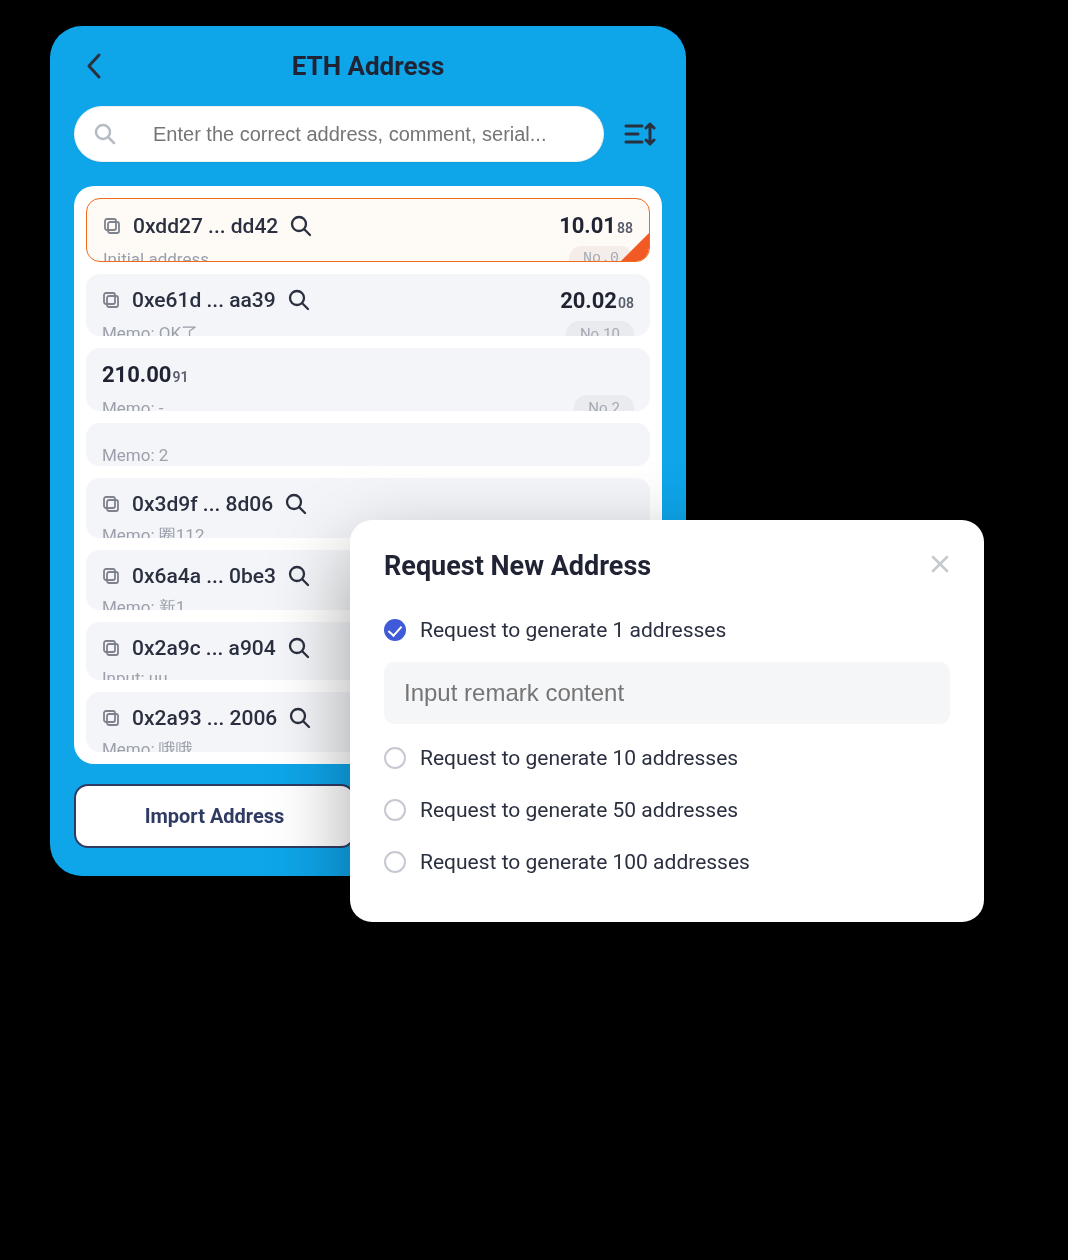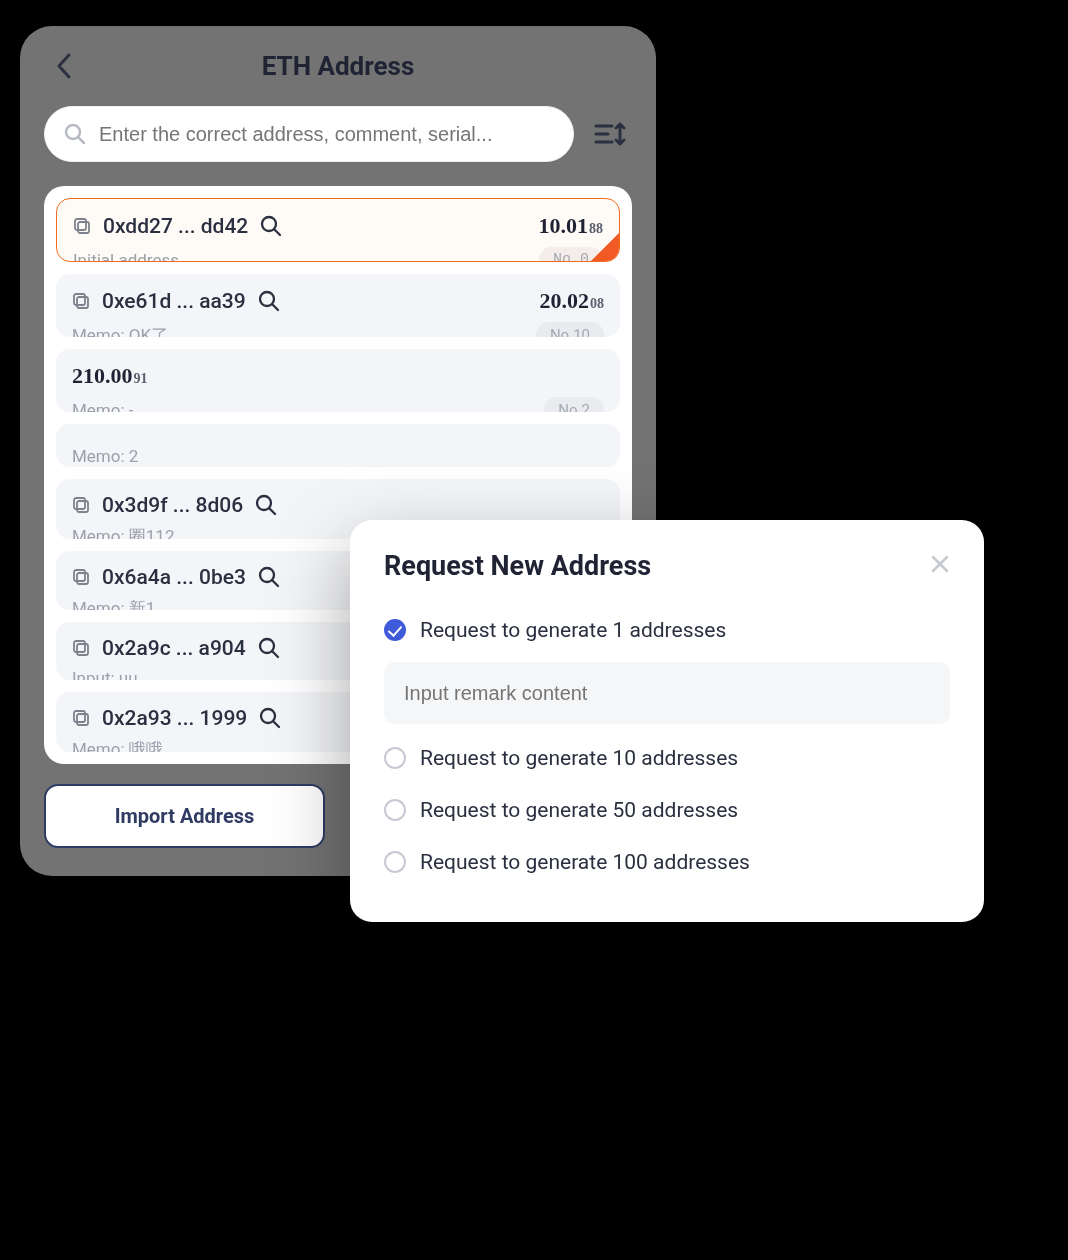--- a/index.html
+++ b/index.html
@@ -5,25 +5,25 @@
   * { box-sizing: border-box; margin: 0; padding: 0; }
   body {
     font-family: -apple-system, BlinkMacSystemFont, "Segoe UI", Roboto, Helvetica, Arial, sans-serif;
     background: #000;
     width: 1068px;
     height: 1260px;
     position: relative;
   }
   .phone {
     position: absolute;
-    left: 20px;
+    left: 50px;
     top: 26px;
     width: 636px;
     height: 850px;
-    background: #737373;
+    background: #0ea5e9;
     border-radius: 32px;
     box-shadow: 0 20px 60px rgba(0,0,0,0.25);
     overflow: hidden;
     display: flex;
     flex-direction: column;
   }
   .header {
     display: flex;
     align-items: center;
     padding: 20px 24px 8px;
@@ -58,20 +58,21 @@
     box-shadow: 0 1px 2px rgba(0,0,0,0.04);
     border: 1px solid #eef0f3;
   }
   .search-box input {
     flex: 1;
     border: none;
     outline: none;
     font-size: 20px;
     color: #9aa0ab;
     background: transparent;
+    margin-left: 24px;
   }
   .sort-btn {
     width: 44px; height: 44px;
     display: flex; align-items: center; justify-content: center;
     cursor: pointer;
   }
   .list-panel {
     margin: 16px 24px 0;
     background: #fff;
     border-radius: 20px;
@@ -108,21 +109,21 @@
     color: #2b3040;
     font-weight: 500;
     flex: 1;
     display: flex; align-items: center; gap: 12px; text-align: right;
   }
   .copy-ic, .mag-ic { display:inline-flex; }
   .amount {
     font-size: 22px;
     color: #1f2333;
     font-weight: 700;
-    display: flex; align-items: baseline; font-family: Liberation Serif, serif;
+    display: flex; align-items: baseline;
   }
   .amount .dec {
     font-size: 14px;
     font-weight: 600;
     color: #5a5f6d;
     margin-left: 1px;
   }
   .row2 {
     display: flex; align-items: center; justify-content: space-between;
     margin-top: 8px;
@@ -214,21 +215,21 @@
   .remark {
     margin: 6px 0 8px;
     background: #f5f6f8;
     border-radius: 10px;
     height: 62px;
     display: flex; align-items: center;
     padding: 0 20px;
   }
   .remark input {
     border: none; outline: none; background: transparent;
-    font-size: 20px; color: #6d28d9;
+    font-size: 24px; color: #6d28d9;
     width: 100%;
   }
 </style>
 </head>
 <body>
 
 <div class="phone">
 
   <div class="header">
     <div class="back">
@@ -397,21 +398,21 @@
       </div>
       <div class="card">
         <div class="row1">
           <div class="addr">
             <span class="copy-ic">
               <svg width="18" height="18" viewBox="0 0 18 18">
                 <rect x="5" y="5" width="11" height="11" rx="2" stroke="#7d828d" stroke-width="1.8" fill="none"></rect>
                 <rect x="2" y="2" width="11" height="11" rx="2" stroke="#7d828d" stroke-width="1.8" fill="none"></rect>
               </svg>
             </span>
-            <span>0x2a93 ... 1999</span>
+            <span>0x2a93 ... 2006</span>
             <span class="mag-ic">
               <svg width="22" height="22" viewBox="0 0 22 22">
                 <circle cx="9" cy="9" r="7" stroke="#2b3040" stroke-width="2.3" fill="none"></circle>
                 <line x1="14.5" y1="14.5" x2="20" y2="20" stroke="#2b3040" stroke-width="2.3" stroke-linecap="round"></line>
               </svg>
             </span>
           </div>
         </div>
         <div class="row2">
           <div class="memo">Memo: 哦哦</div>

